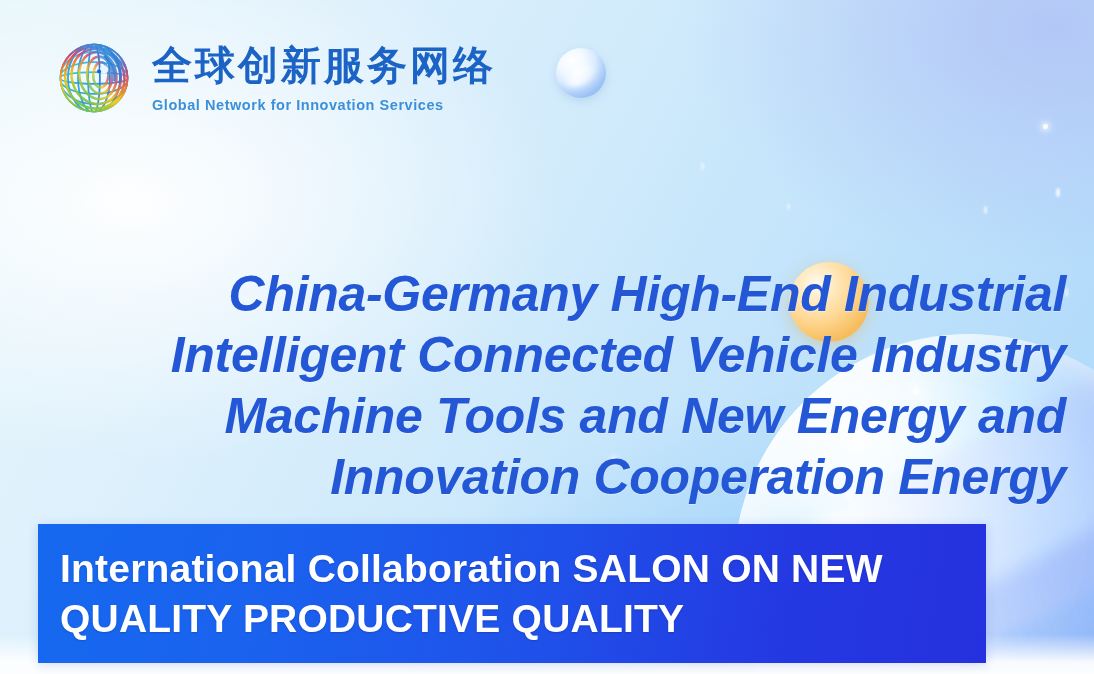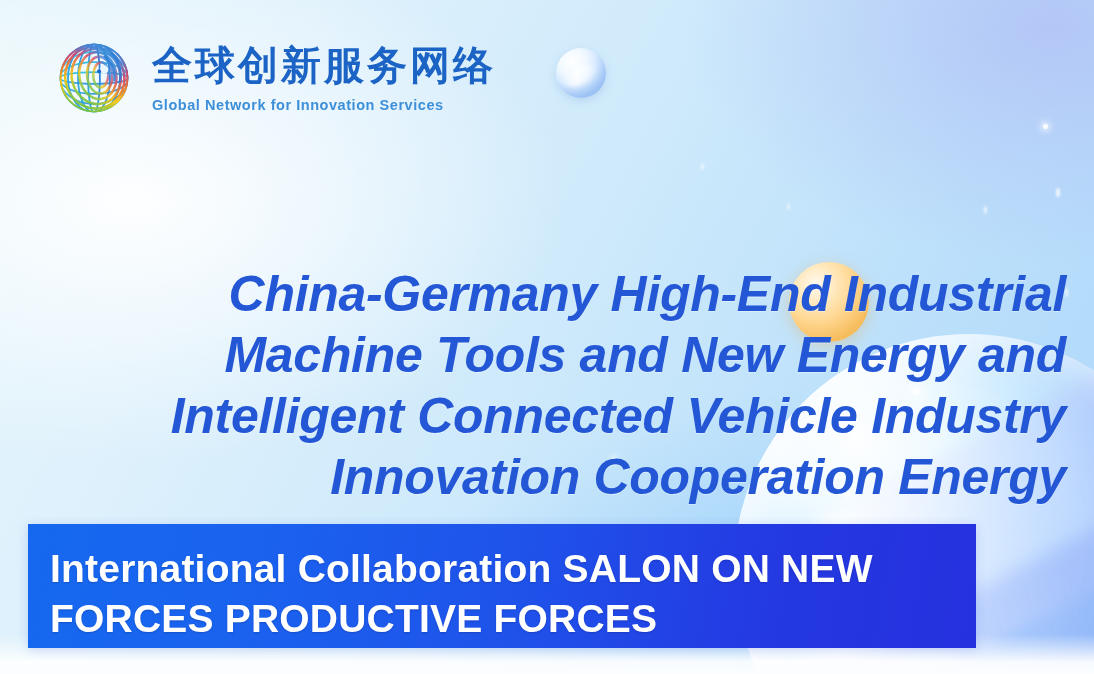--- a/index.html
+++ b/index.html
@@ -89,21 +89,21 @@
     font-family:"Liberation Sans",sans-serif;
     font-style:italic;font-weight:bold;
     font-size:50px;line-height:61px;letter-spacing:-0.3px;
     color:#2457d6;
     text-shadow:0 1px 0 rgba(255,255,255,0.35);
     text-align:right;
   }
   .title .ln{display:block;white-space:nowrap;}
   
   .banner{
-    position:absolute;left:28px;top:524px;width:948px;height:124px;z-index:3;
+    position:absolute;left:38px;top:524px;width:948px;height:139px;z-index:3;
     background:linear-gradient(100deg,#1668ef 0%, #1a63ef 22%, #1f52ea 52%, #2439e2 78%, #2531de 100%);
     box-shadow:0 2px 10px rgba(40,70,200,0.18);
   }
   .banner-text{
     position:absolute;left:22px;top:20px;width:906px;
     color:#ffffff;font-weight:bold;font-size:39px;line-height:50px;letter-spacing:0.2px;
     font-family:"Liberation Sans",sans-serif;
     text-shadow:0 1px 2px rgba(0,0,40,0.18);
   }
   .banner-text .ln{display:block;white-space:nowrap;}
@@ -192,26 +192,26 @@
       </svg>
     </span>
     <span class="logo-text">
       <span class="logo-cn">全球创新服务网络</span>
       <span class="logo-en">Global Network for Innovation Services</span>
     </span>
   </div>
 
   <h1 class="title">
     <span class="ln">China-Germany High-End Industrial</span>
+    <span class="ln">Intelligent Connected Vehicle Industry</span>
     <span class="ln">Machine Tools and New Energy and</span>
-    <span class="ln">Intelligent Connected Vehicle Industry</span>
     <span class="ln">Innovation Cooperation Energy</span>
   </h1>
 
   <div class="banner">
     <div class="banner-text">
       <span class="ln">International Collaboration SALON ON NEW</span>
-      <span class="ln">FORCES PRODUCTIVE FORCES</span>
+      <span class="ln">QUALITY PRODUCTIVE QUALITY</span>
     </div>
   </div>
 
   <div class="bottom-fade"></div>
 </div>
 
 </body></html>

